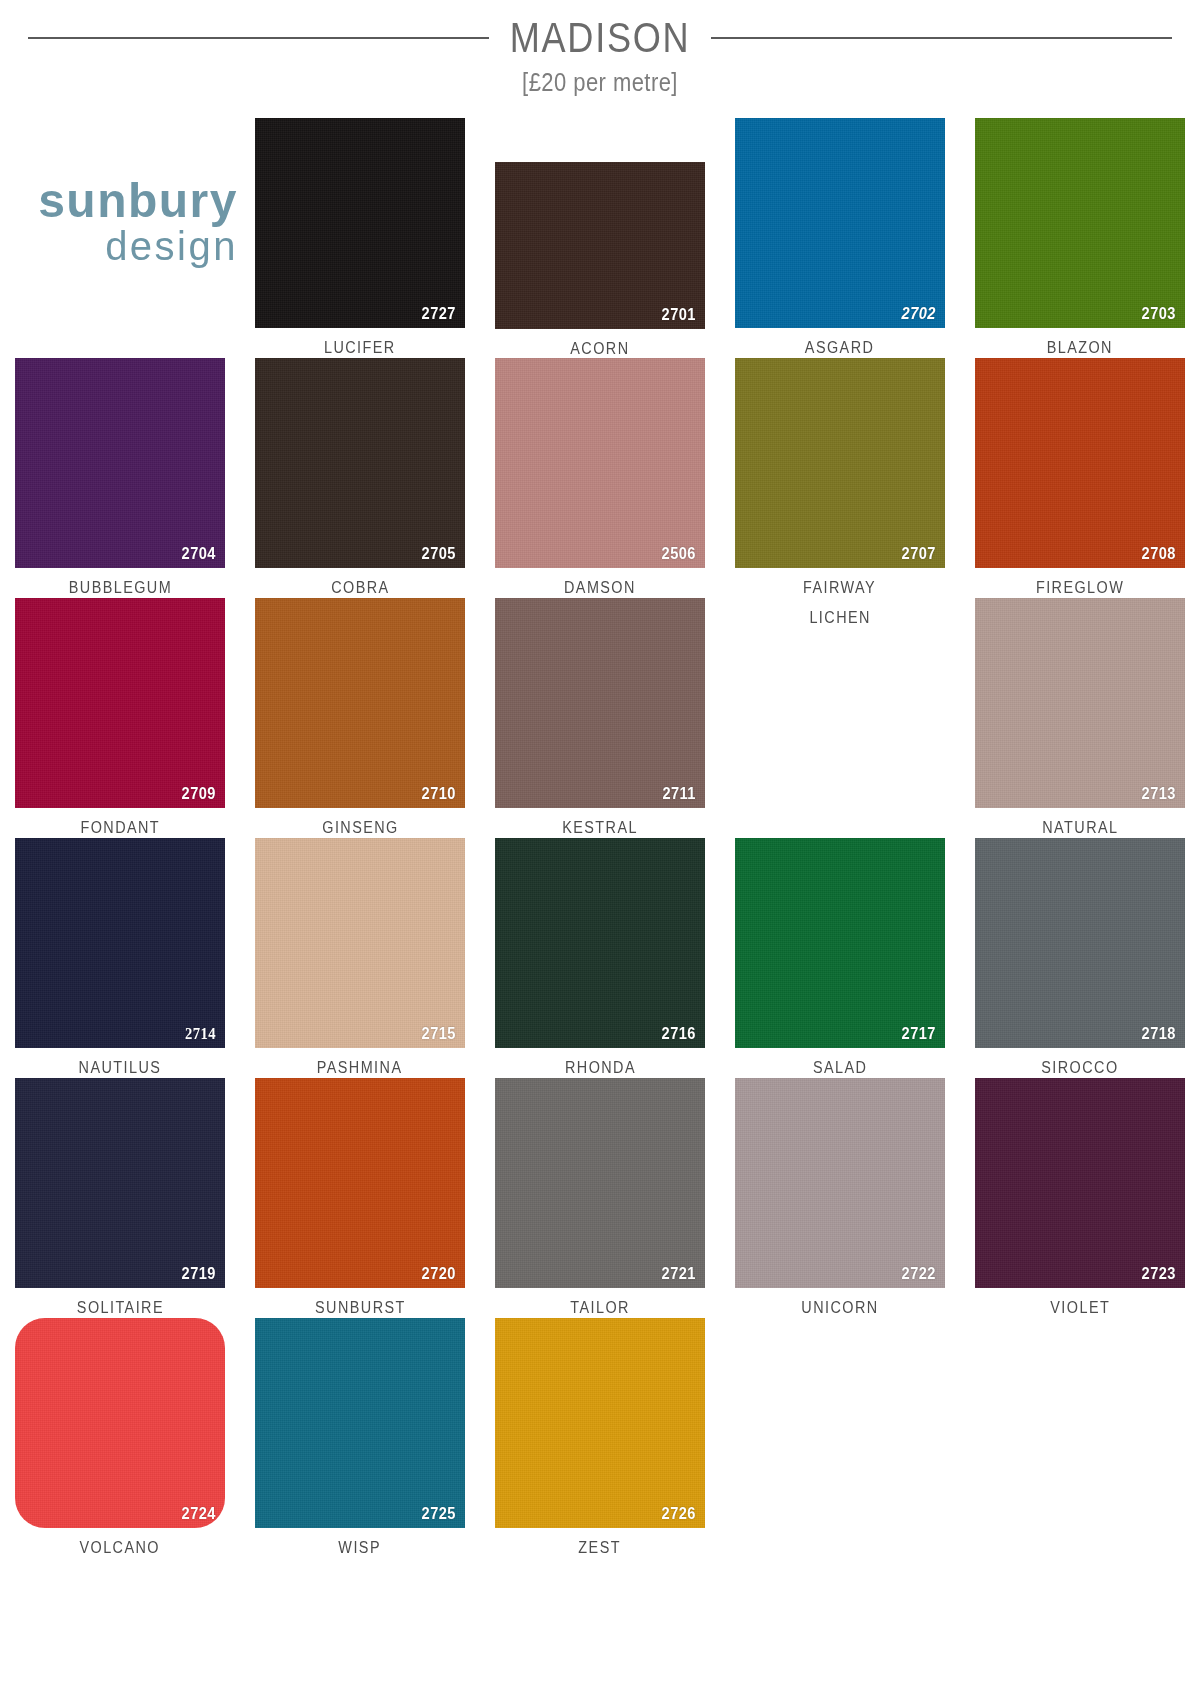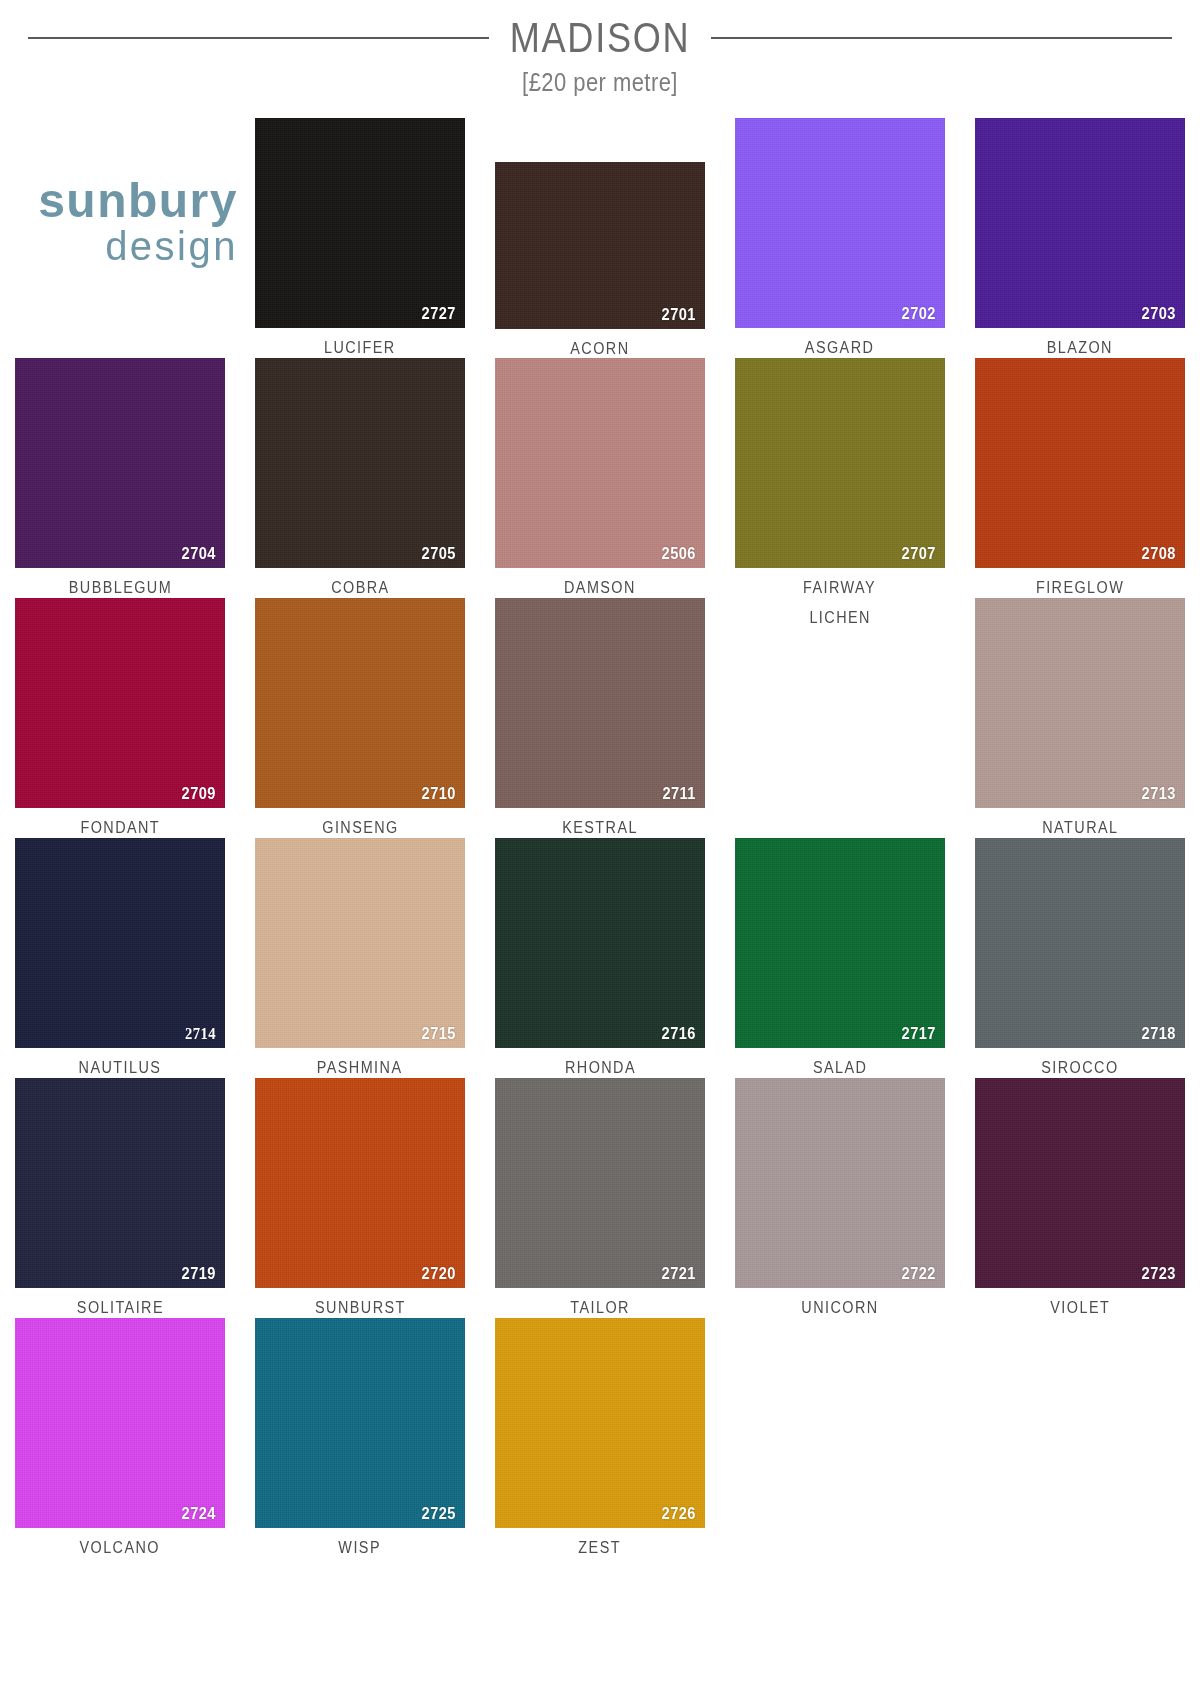--- a/index.html
+++ b/index.html
@@ -166,28 +166,28 @@
         <div class="name">LUCIFER</div>
       </div>
       <div class="cell">
         <div class="swatch" style="background: rgb(58, 38, 32); margin-top: 44px;">
           <div class="tex"></div>
           <div class="code">2701</div>
         </div>
         <div class="name">ACORN</div>
       </div>
       <div class="cell">
-        <div class="swatch" style="background: #8b5cf6;">
+        <div class="swatch" style="background: #0369a1; font-style: italic;">
           <div class="tex"></div>
           <div class="code">2702</div>
         </div>
         <div class="name">ASGARD</div>
       </div>
       <div class="cell">
-        <div class="swatch" style="background: #4c1d95;">
+        <div class="swatch" style="background: #4d7c0f;">
           <div class="tex"></div>
           <div class="code">2703</div>
         </div>
         <div class="name">BLAZON</div>
       </div>
     </div>
     <div class="row">
       <div class="cell">
         <div class="swatch" style="background: rgb(75, 28, 92);">
           <div class="tex"></div>
@@ -326,21 +326,21 @@
       <div class="cell">
         <div class="swatch" style="background: rgb(77, 27, 58);">
           <div class="tex"></div>
           <div class="code">2723</div>
         </div>
         <div class="name">VIOLET</div>
       </div>
     </div>
     <div class="row">
       <div class="cell">
-        <div class="swatch" style="background: #d946ef;">
+        <div class="swatch" style="background: #ef4444; border-radius: 30px;">
           <div class="tex"></div>
           <div class="code">2724</div>
         </div>
         <div class="name">VOLCANO</div>
       </div>
       <div class="cell">
         <div class="swatch" style="background: rgb(17, 107, 132);">
           <div class="tex"></div>
           <div class="code">2725</div>
         </div>

